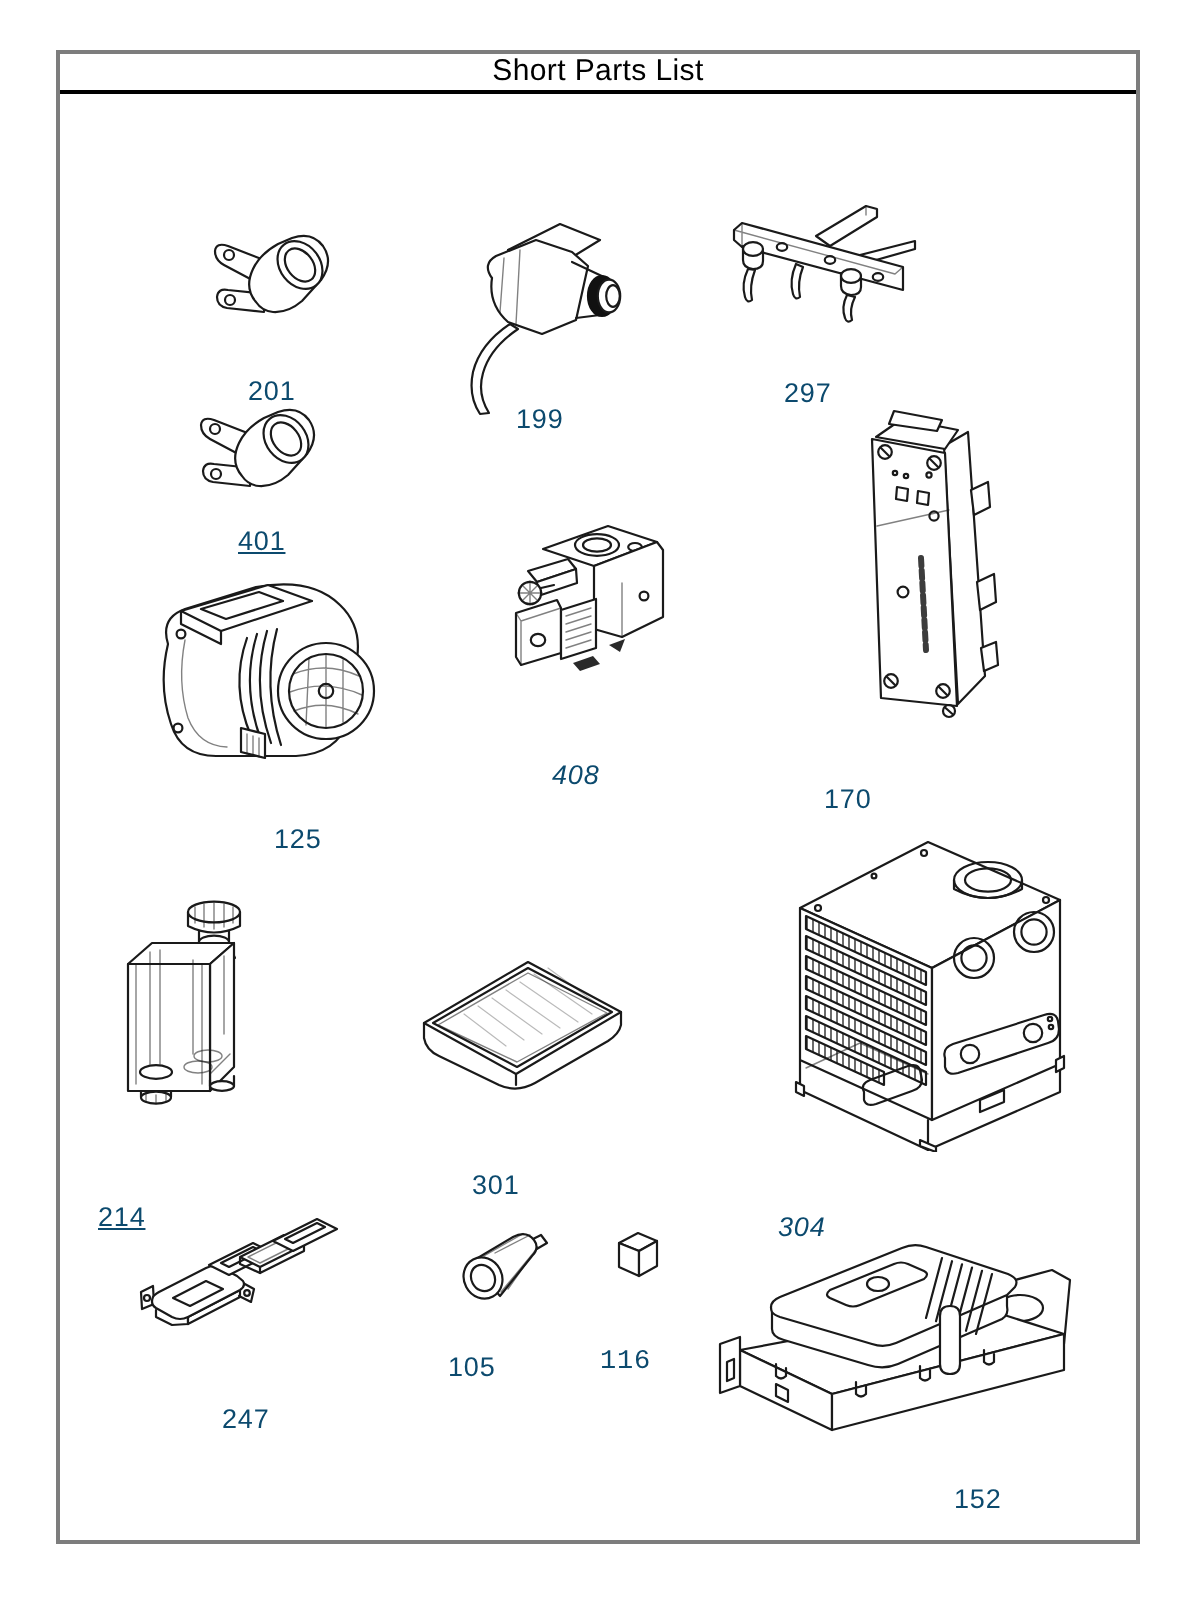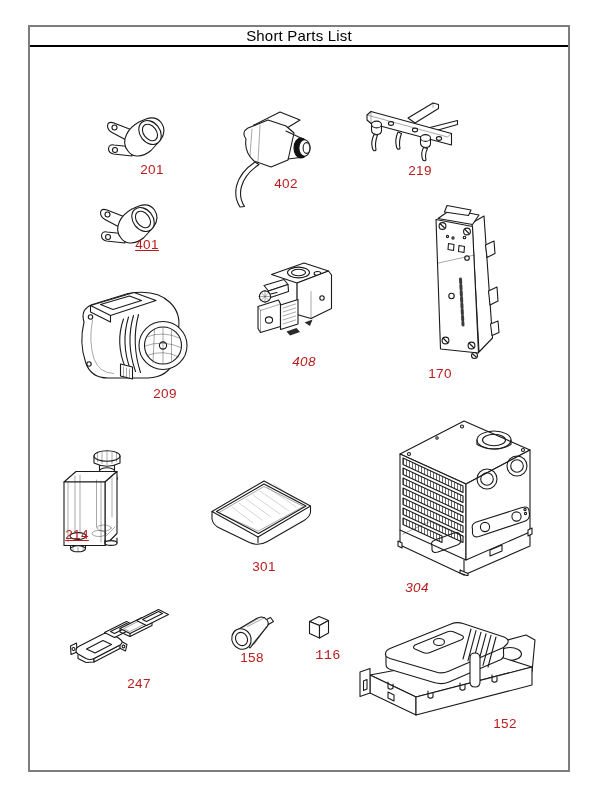--- a/index.html
+++ b/index.html
@@ -5,22 +5,22 @@
   * { margin:0; padding:0; box-sizing:border-box; }
   html,body { width:600px; height:800px; background:#fff; overflow:hidden;
     font-family:"Liberation Sans", sans-serif; position:relative; }
   .sheet { position:absolute; left:28px; top:25px; width:542px; height:747px;
     border:2px solid #7d7d7d; background:#fff; }
   .titlebar { position:absolute; left:0; top:0; width:100%; height:20px;
     border-bottom:2px solid #000; display:flex; align-items:flex-start; justify-content:center; }
   .title-text { font-size:15px; color:#000; letter-spacing:.2px; }
   .part { position:absolute; }
   .part svg { display:block; width:100%; height:100%; }
-  .plabel { position:absolute; width:56px; height:16px; text-align:center;
-    font-size:13.5px; color:#b91c1c; letter-spacing:.4px; }
+  .plabel { position:absolute; width:56px; height:16px; text-align:left;
+    font-size:13.5px; color:#0c4a6e; letter-spacing:.4px;margin-top:26px; }
   .ink { fill:#fff; stroke:#1a1a1a; stroke-width:1.1; stroke-linejoin:round; stroke-linecap:round; }
   .thin { stroke-width:.7; opacity:.55; }
   .xthin { stroke-width:.6; opacity:.3; }
 </style>
 </head>
 <body>
 
 <div class="sheet">
 
   <div class="titlebar">
@@ -51,21 +51,21 @@
         <path d="M22 34 Q17 27 24 23 L44 15 L62 21 L70 28 L64 55 L47 62 L30 56 Q20 47 22 34 Z"></path>
         <path d="M28 24 L26 51 M36 20 L34 57" fill="none" class="thin"></path>
         <path d="M62 26 L79 34 M64 54 L80 52" fill="none"></path>
         <ellipse cx="77" cy="43" rx="7" ry="10" fill="#111" stroke="#111"></ellipse>
         <ellipse cx="80.5" cy="43" rx="5.6" ry="8.2"></ellipse>
         <ellipse cx="82.5" cy="43" rx="3.4" ry="5.4"></ellipse>
         <path d="M31 57 Q16 67 12.5 81 Q10 93 16 102 L20.5 101.5 Q14.5 92 17.5 81.5 Q21 69 35 59.5 Z"></path>
       </g>
     </svg>
   </div>
-  <div class="plabel" style="left:228px; top:149px;">402</div>
+  <div class="plabel" style="left:228px; top:149px;">199</div>
 
   <div class="part" style="left:328px; top:68px; width:104px; height:72px;">
     <svg viewBox="0 0 104 72">
       <g class="ink">
         <path d="M50 23 L75 8 L80.5 9.5 L80.5 13.5 L57 28 Z"></path>
         <path d="M75 8 L75 12.5" fill="none" class="thin"></path>
         <path d="M70 33 L99.5 25.5 L99.5 29.5 L73 37 Z"></path>
         <path d="M9 20 L13 16.5 L93.5 38.5 L93.5 50 L13 28.5 L9 25 Z"></path>
         <path d="M13 16.5 L13 28.5 M9 20 L89.5 42 L93.5 38.5" fill="none" class="thin"></path>
         <ellipse cx="33" cy="28.5" rx="2.6" ry="1.9" fill="none"></ellipse>
@@ -74,21 +74,21 @@
         <path d="M13.5 28 L13.5 35 Q13.5 39 18.5 39.5 Q23.5 39.5 23.5 35.5 L23.5 30.5"></path>
         <ellipse cx="18.5" cy="29.5" rx="5" ry="3.4"></ellipse>
         <path d="M62.5 41.5 L62.5 48 Q62.5 52 67.5 52.5 Q72.5 52.5 72.5 48.5 L72.5 44"></path>
         <ellipse cx="67.5" cy="43" rx="5" ry="3.4"></ellipse>
         <path d="M16 39.5 Q12.5 47 14.5 53.5 Q15.5 57 18 55 Q16.5 48 19.5 40 Z"></path>
         <path d="M40 37 Q36.5 45 38.5 52 Q39.5 55.5 42 53.5 Q40.5 46 43.5 38.5 Z"></path>
         <path d="M65.5 52.5 Q62.5 58.5 64.5 64 Q65.5 67 68 65 Q66.5 59.5 69.5 53.5 Z"></path>
       </g>
     </svg>
   </div>
-  <div class="plabel" style="left:362px; top:136px;">219</div>
+  <div class="plabel" style="left:362px; top:136px;">297</div>
 
   <div class="part" style="left:63px; top:170px; width:72px; height:56px;">
     <svg viewBox="0 0 72 56">
       <g class="ink">
         <path d="M14 13 Q8 11 7.5 15.5 Q7.5 20 12 22.5 L28 31 L32 20 Z"></path>
         <circle cx="14.5" cy="17.5" r="2.5"></circle>
         <path d="M14 35 Q9 34 8.5 38.5 Q8.5 43 13.5 44 L32 46 L33 37 Z"></path>
         <circle cx="15" cy="40" r="2.5"></circle>
         <path d="M28 41 Q22 34 26.5 24.5 Q30 17 39 12 L46 9 Q56 5.5 61.5 13 Q67 21 60.5 30 L51 40.5 Q44 46.5 36.5 46 Q31 45.5 28 41 Z"></path>
         <ellipse cx="50" cy="22.5" rx="10" ry="13" transform="rotate(-38 50 22.5)"></ellipse>
@@ -178,21 +178,21 @@
         <path d="M70.5 29.5 Q63 58 72.5 87.5" fill="none"></path>
         <path d="M52.5 79 L52.5 91 L64.5 94 L64.5 82 Z"></path>
         <path d="M55.5 82 L55.5 92 M58.5 83 L58.5 93 M61.5 84 L61.5 93.5" fill="none" class="thin"></path>
         <circle cx="95" cy="60.5" r="24"></circle>
         <circle cx="95" cy="60.5" r="18.5" fill="none"></circle>
         <path d="M78.5 52 Q95 45.5 111.5 53 M77 61 Q95 54.5 113 62.5 M79 70.5 Q95 64 111 72 M86.5 44 L85 77.5 M95 42.5 L95 78.5 M103.5 45 L103.5 76" fill="none" class="thin"></path>
         <circle cx="95" cy="60.5" r="3.6" fill="none"></circle>
       </g>
     </svg>
   </div>
-  <div class="plabel" style="left:107px; top:359px;">209</div>
+  <div class="plabel" style="left:107px; top:359px;">125</div>
 
   <div class="part" style="left:28px; top:418px; width:78px; height:108px;">
     <svg viewBox="0 0 78 108">
       <g class="ink">
         <path d="M36 11 L36 18 Q49 24.5 62 18 L62 11" fill="none"></path>
         <ellipse cx="49" cy="11" rx="13" ry="5.2"></ellipse>
         <path d="M39.5 8.5 L39.5 16.5 M44 7 L44 18.5 M49 6.5 L49 19.5 M54 7 L54 18.5 M58.5 8.5 L58.5 16.5" fill="none" class="thin"></path>
         <path d="M41.5 20.5 L41.5 26 M56.5 20.5 L56.5 26" fill="none"></path>
         <ellipse cx="49" cy="26" rx="7.5" ry="3.2"></ellipse>
         <path d="M41.5 27.5 L38.5 34 L59.5 34 L56.5 27.5" fill="none"></path>
@@ -206,21 +206,21 @@
         <ellipse cx="20" cy="91" rx="8" ry="3.4" fill="none"></ellipse>
         <ellipse cx="41" cy="88.5" rx="7" ry="3" fill="none" class="thin"></ellipse>
         <path d="M47 95 L47 98 Q53 101.5 59 98 L59 93" fill="none"></path>
         <ellipse cx="53" cy="98" rx="6" ry="2.4"></ellipse>
         <path d="M12.5 100.5 L12.5 103.5 Q20 107.5 27.5 103.5 L27.5 100.5" fill="none"></path>
         <ellipse cx="20" cy="103.8" rx="7.5" ry="3"></ellipse>
         <path d="M15 101.5 L15 105.5 M20 102.5 L20 106.8 M25 101.5 L25 105.5" fill="none" class="thin"></path>
       </g>
     </svg>
   </div>
-  <div class="plabel" style="left:19px; top:500px;text-decoration:underline;">214</div>
+  <div class="plabel" style="left:19px; top:548px;text-decoration:underline;">214</div>
 
   <div class="part" style="left:175px; top:448px; width:112px; height:78px;">
     <svg viewBox="0 0 112 78">
       <g class="ink">
         <path d="M7 36.5 L7 44 Q8 50 14.5 53 L44.5 67.5 Q53.5 71.5 62.5 66.5 L99 45.5 Q104.5 42 105.5 37.5 L105.5 31" fill="none"></path>
         <path d="M53 62 L53 67.5" fill="none"></path>
         <path d="M7 36.5 L59 6 L105.5 31 L53 62 Z"></path>
         <path d="M11.5 36.5 L59 9 L101 31 L53.5 58.5 Z" fill="none"></path>
         <path d="M14 37.5 L59 11.5 L98.5 31.5 L53.5 56 Z" fill="none" class="thin"></path>
         <path d="M27 32 L48 48 M34 28 L57 45 M41 24 L66 42 M48 20 L75 39 M55 16 L84 36 M62 12 L91 32 M69 9 L95 28" fill="none" class="xthin"></path>
@@ -304,21 +304,21 @@
     <svg viewBox="0 0 48 42">
       <g class="ink">
         <path d="M36.5 8.5 L42.5 5.5 L45.5 9.5 L39.5 13 Z"></path>
         <path d="M7.5 19 L28.5 6.5 Q35 3 39 8 Q42 12 38 16 L22 36 Z"></path>
         <path d="M14 16 L33.5 4.8 M19.5 14.5 L37 5.5 M22.5 34 L39.5 13.5 M26 32.5 L40.8 11.5" fill="none" class="thin"></path>
         <ellipse cx="13.5" cy="27" rx="9.5" ry="10.5" transform="rotate(-28 13.5 27)"></ellipse>
         <ellipse cx="13.5" cy="27" rx="5.8" ry="6.8" transform="rotate(-28 13.5 27)" fill="none"></ellipse>
       </g>
     </svg>
   </div>
-  <div class="plabel" style="left:194px; top:623px;">158</div>
+  <div class="plabel" style="left:194px; top:623px;">105</div>
 
   <div class="part" style="left:275px; top:585px; width:28px; height:30px;">
     <svg viewBox="0 0 28 30">
       <g class="ink">
         <path d="M4.5 9.5 L14 4.5 L23.5 8.5 L14.5 13.5 Z"></path>
         <path d="M4.5 9.5 L14.5 13.5 L14.5 26 L4.5 21.5 Z"></path>
         <path d="M14.5 13.5 L23.5 8.5 L23.5 21 L14.5 26 Z"></path>
       </g>
     </svg>
   </div>

